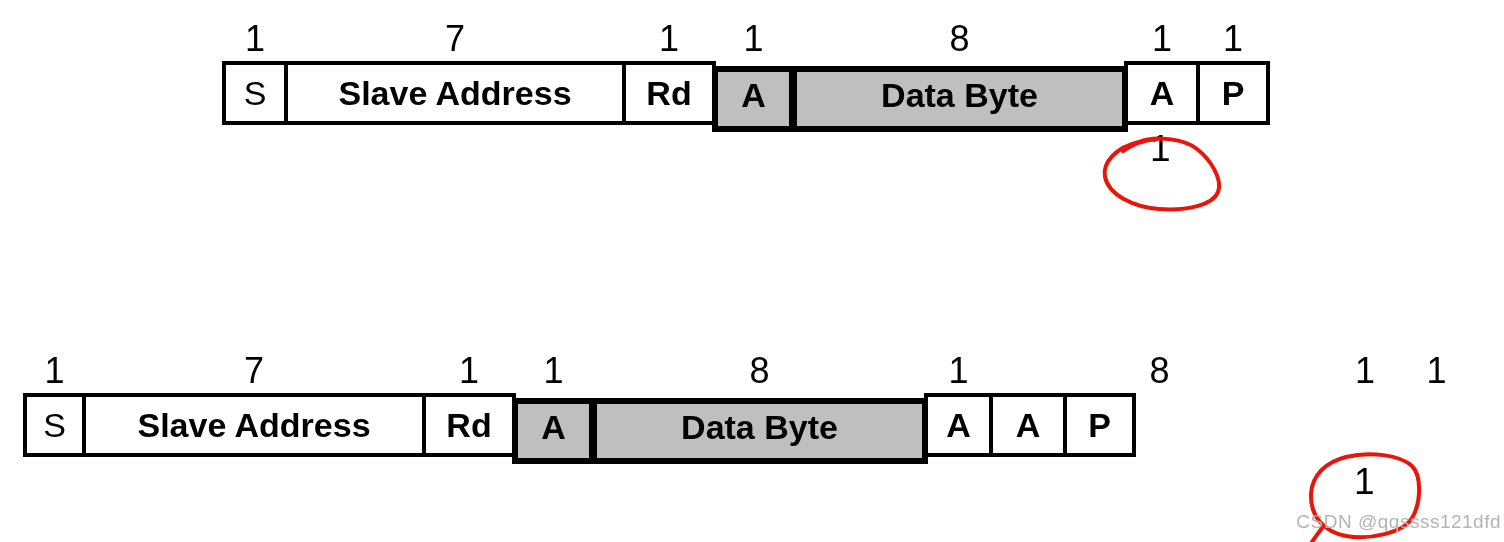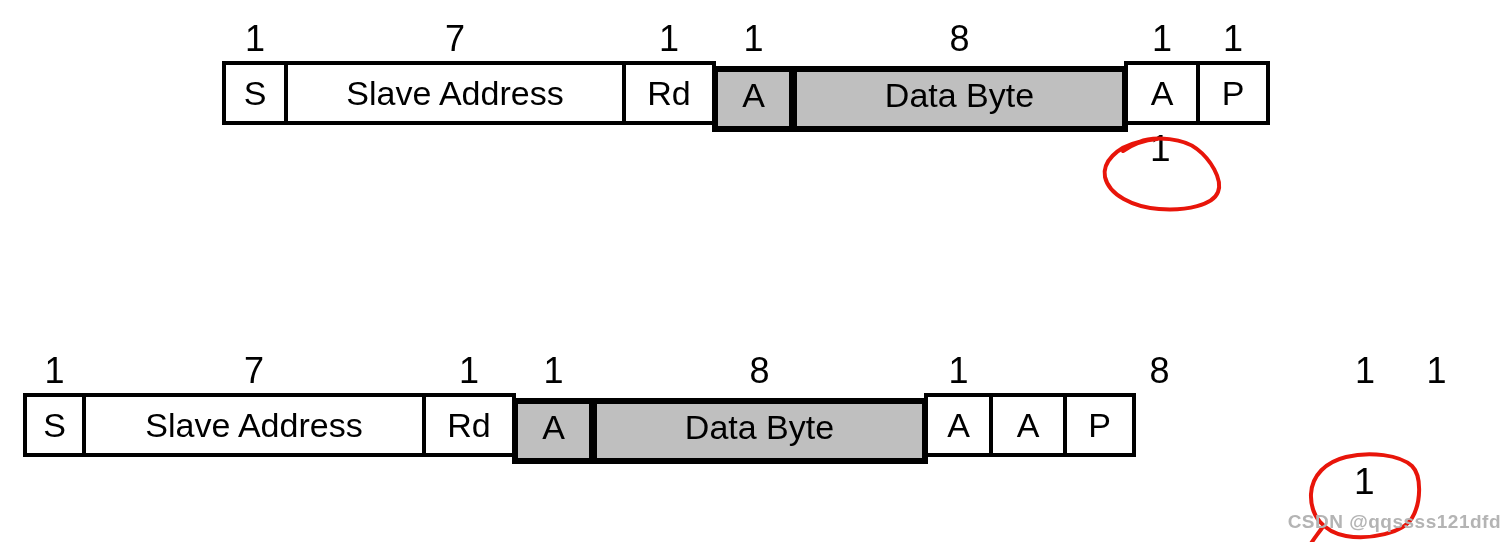--- a/index.html
+++ b/index.html
@@ -5,30 +5,30 @@
   html,body{margin:0;padding:0;background:#fff;}
   .stage{position:relative;width:1504px;height:542px;background:#fff;overflow:hidden;
          font-family:"Liberation Sans", sans-serif;color:#000;}
   .frame{position:absolute;}
   .numrow{display:flex;align-items:flex-end;height:44px;}
   .nb{box-sizing:border-box;text-align:center;font-size:36px;line-height:40px;}
   .nb + .nb{margin-left:-4px;}
   .cellrow{display:flex;align-items:flex-start;margin-top:2px;}
   .cell{box-sizing:border-box;height:64px;border:4px solid #000;background:#fff;
         display:flex;align-items:center;justify-content:center;font-size:34px;}
-  .cell + .cell{margin-left:-4px;}
+  .cell + .cell{margin-left:-4px;font-weight:bold;}
   .cell.shaded{background:#bfbfbf;border-width:6px;height:66px;margin-top:5px;}
   .cell.shaded .cl{transform:translateY(-4px);}
   
   .t0{width:66px}.t1{width:342px}.t2{width:94px}.t3{width:83px}.t4{width:337px}.t5{width:76px}.t6{width:74px}
   
   .b0{width:63px}.b1{width:344px}.b2{width:94px}.b3{width:83px}.b4{width:337px}.b5{width:69px}.b6{width:341px}.b7{width:78px}.b8{width:73px}
   .annot-num{position:absolute;font-size:37px;color:#000;}
   .annot-svg{position:absolute;pointer-events:none;}
-  .watermark{position:absolute;right:3px;top:511px;font-size:19px;color:#b4b4b4;letter-spacing:0.5px;font-weight:bold;}
+  .watermark{position:absolute;right:3px;top:511px;font-size:19px;color:#b4b4b4;letter-spacing:0.5px;}
 </style>
 </head>
 <body>
 
 <div class="stage">
 
   <div class="frame" style="left:222px;top:15px;">
     <div class="numrow">
       <span class="nb t0">1</span>
       <span class="nb t1">7</span>

